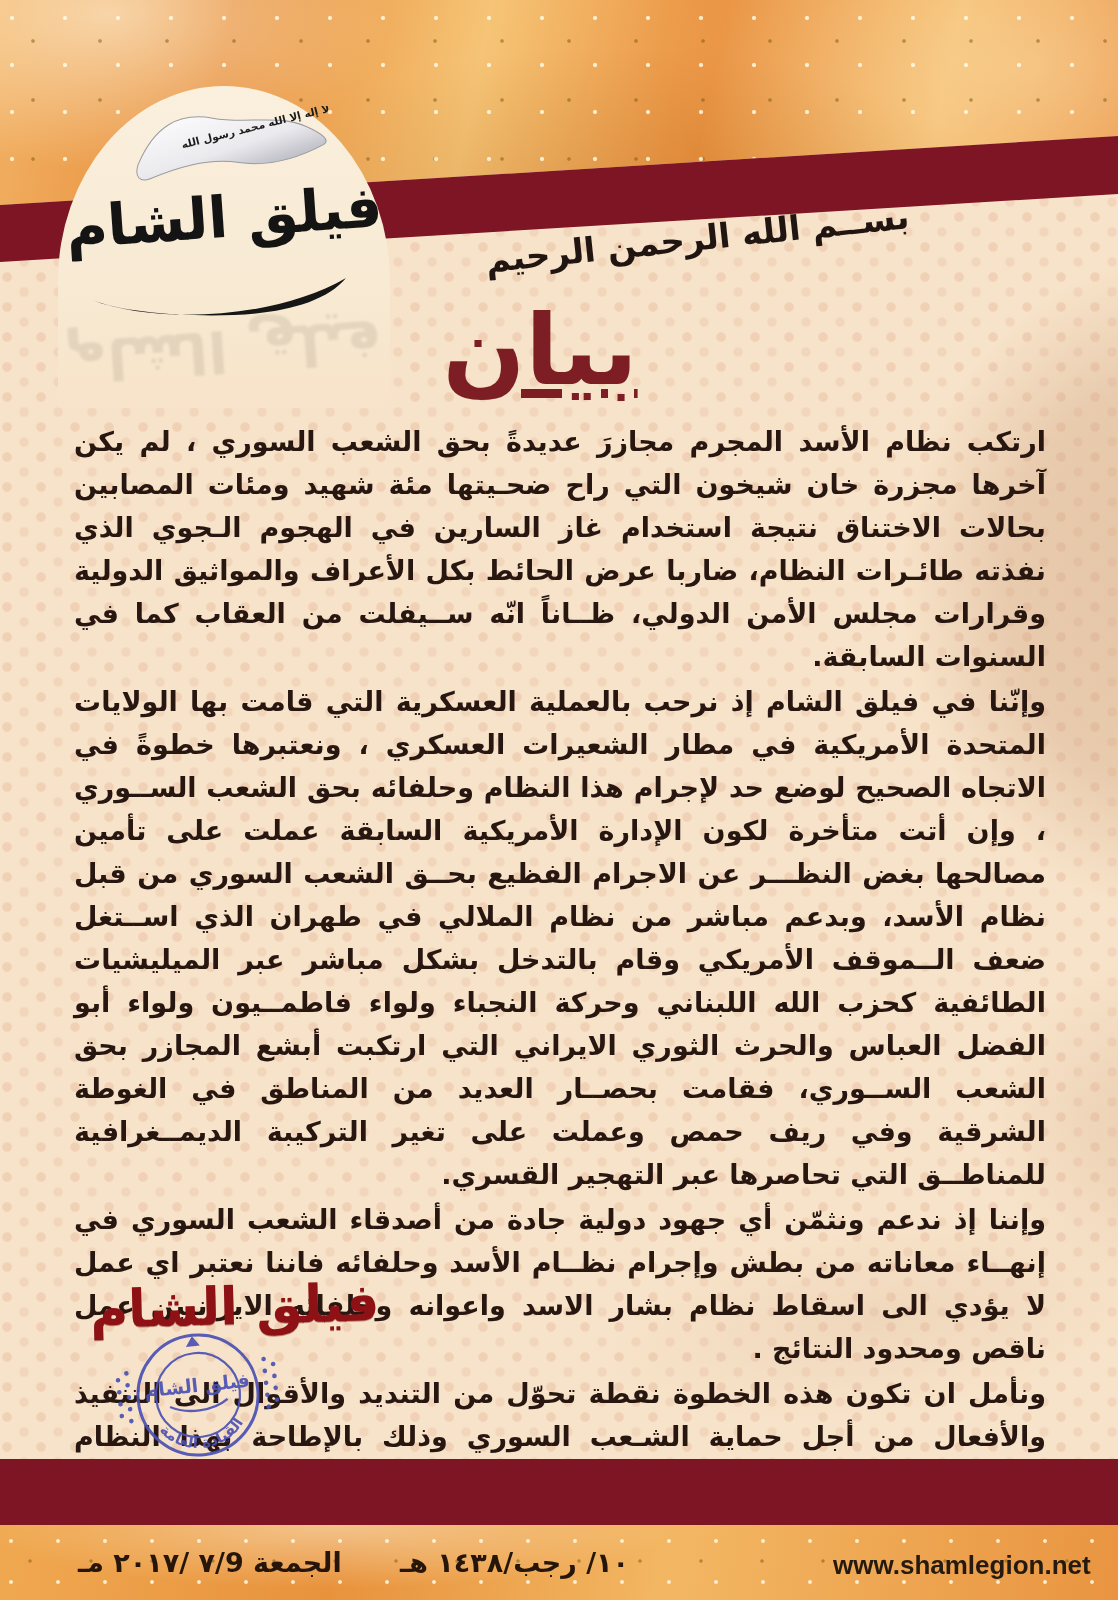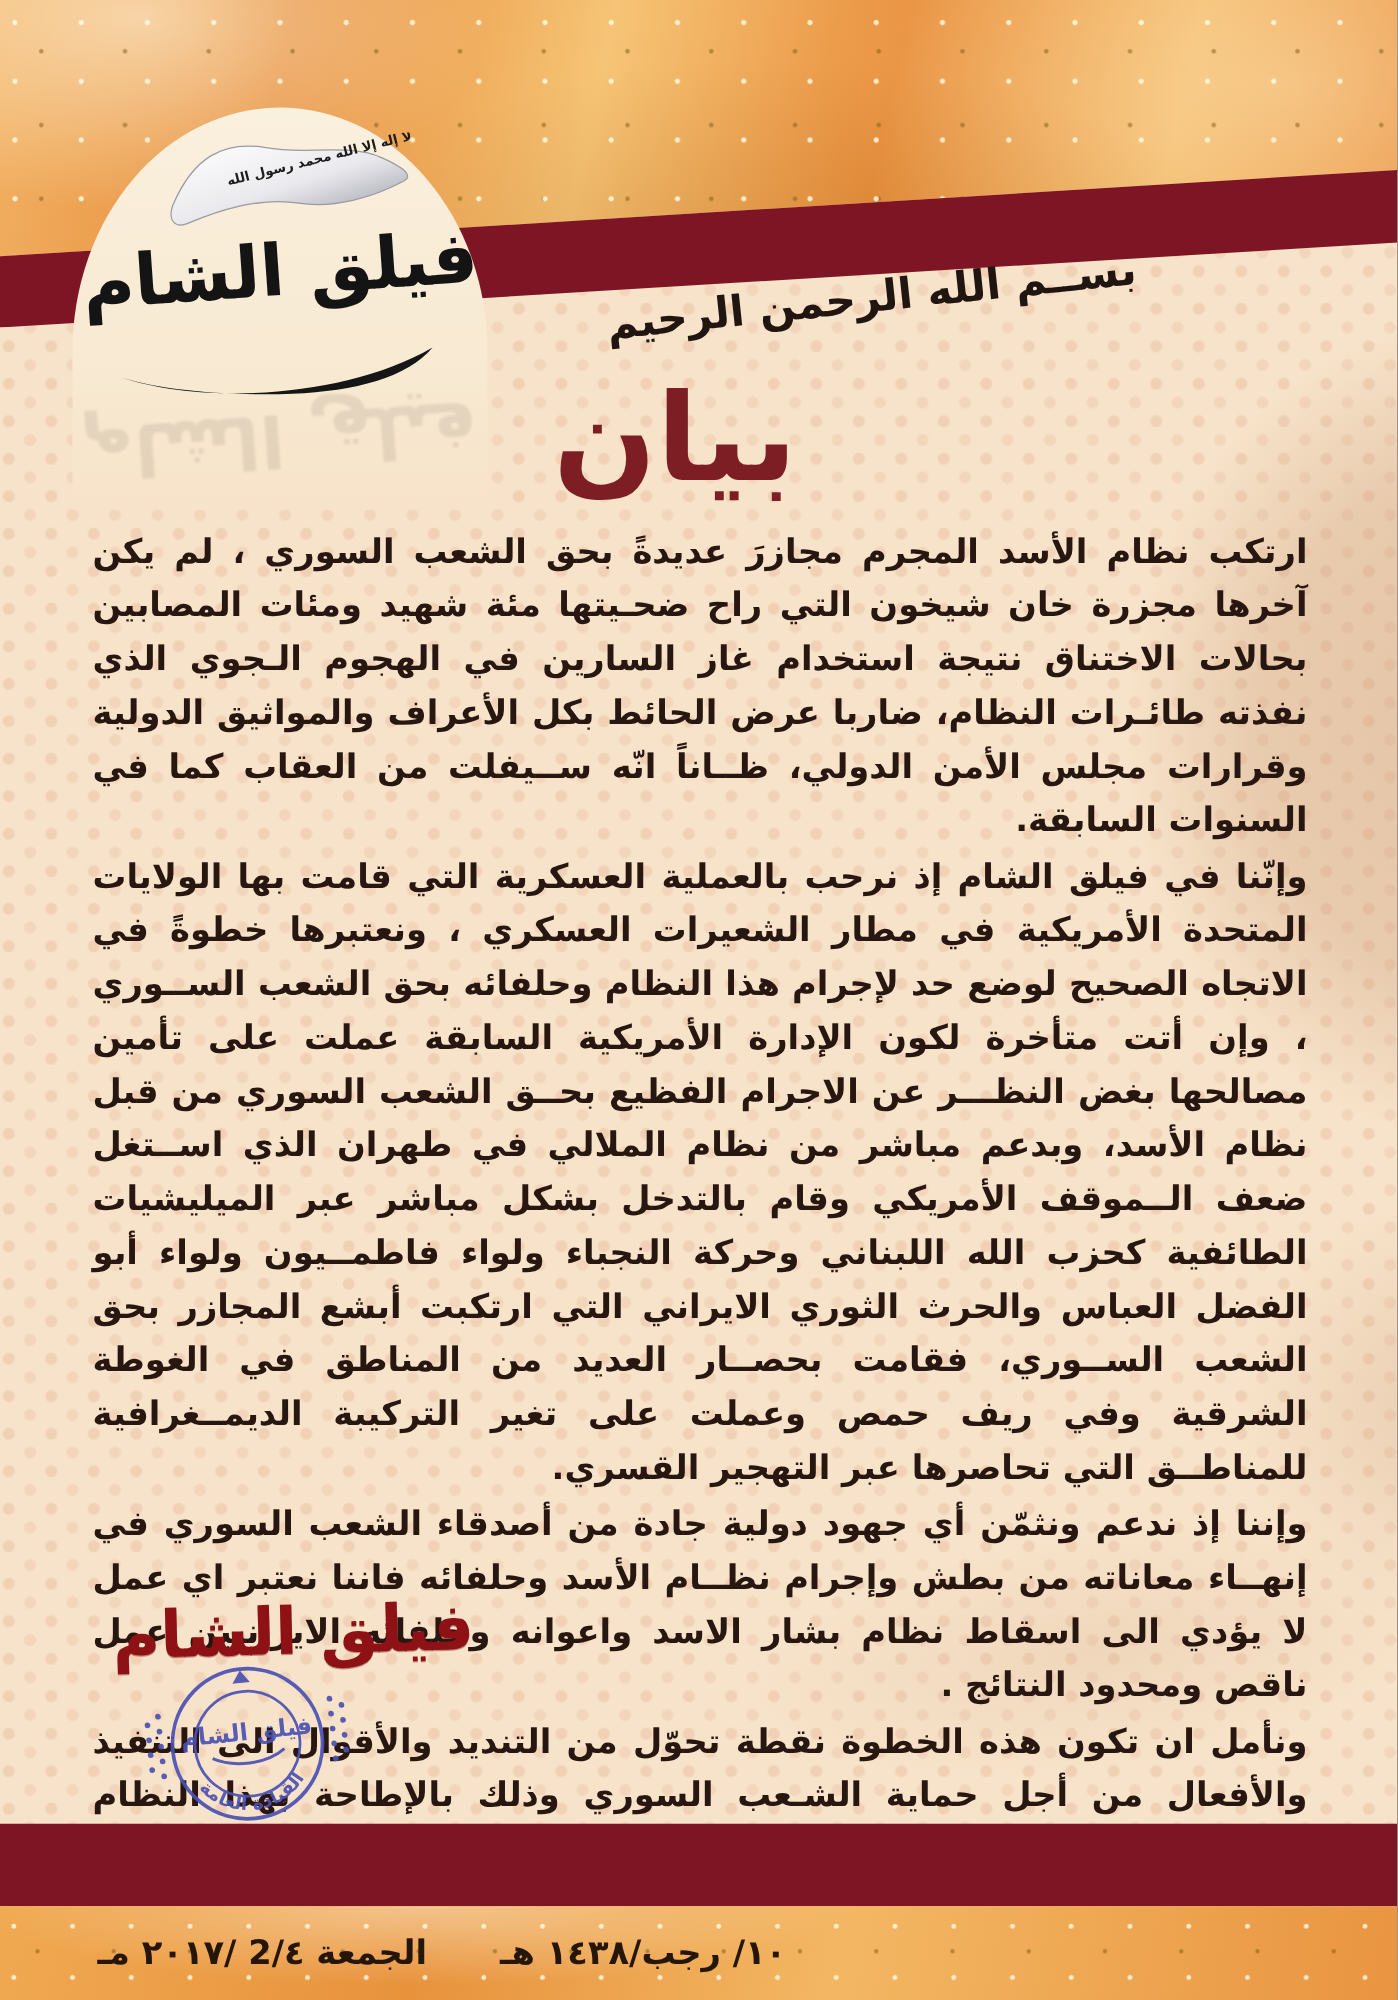--- a/index.html
+++ b/index.html
@@ -59,21 +59,21 @@
     font-size:57px; font-weight:bold; color:#6a5949; transform:scaleY(-1) rotate(4deg);
     opacity:0.13; filter:blur(1px); white-space:nowrap;
   }
   
   .bismillah{
     position:absolute; left:490px; top:218px; width:420px; text-align:center; z-index:4;
     font-size:34px; font-weight:bold; color:#201511; transform:rotate(-6deg); white-space:nowrap;
   }
   .title-bayan{
     position:absolute; left:420px; top:298px; width:240px; text-align:center; z-index:4;
-    font-size:97px; font-weight:bold; color:#7c1e24; line-height:1.1;
+    font-size:97px; font-weight:bold; color:#7c1e24; line-height:1.1;text-decoration:underline;
   }
   
   .body-text{
     position:absolute; left:72px; top:418px; width:976px; z-index:4;
     font-size:27px; font-weight:bold; color:#281611; line-height:43px;
     text-align:justify; text-justify:inter-word;
   }
   .body-text p{margin:2px; padding:0;}
   
   .signature{
@@ -173,16 +173,17 @@
       <circle cx="164" cy="66" r="2.3"></circle>
         <circle cx="164" cy="78" r="2.3"></circle>
         <circle cx="164" cy="90" r="2.3"></circle>
         <circle cx="164" cy="102" r="2.3"></circle>
         <circle cx="164" cy="114" r="2.3"></circle>
     </g>
   </svg>
 
   <div class="band-bottom"></div>
   <div class="gold-bottom"></div>
-  <div class="footer-item footer-greg arabic">الجمعة 2/٤ /٢٠١٧ مـ</div>
+  <div class="footer-item footer-greg arabic">الجمعة ٧/9 /٢٠١٧ مـ</div>
   <div class="footer-item footer-hijri arabic">١٠/ رجب/١٤٣٨ هـ</div>
+  <div class="footer-item footer-web">www.shamlegion.net</div>
 
 </div>
 
 </body></html>

